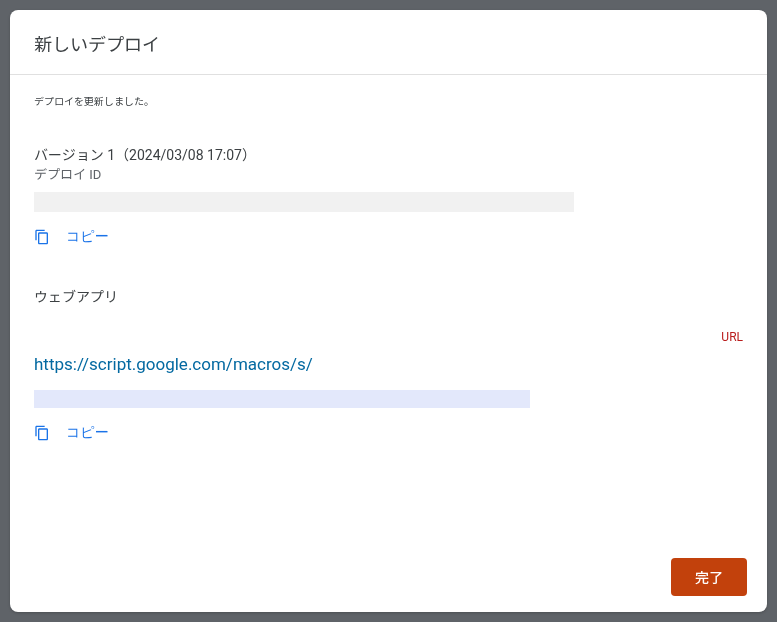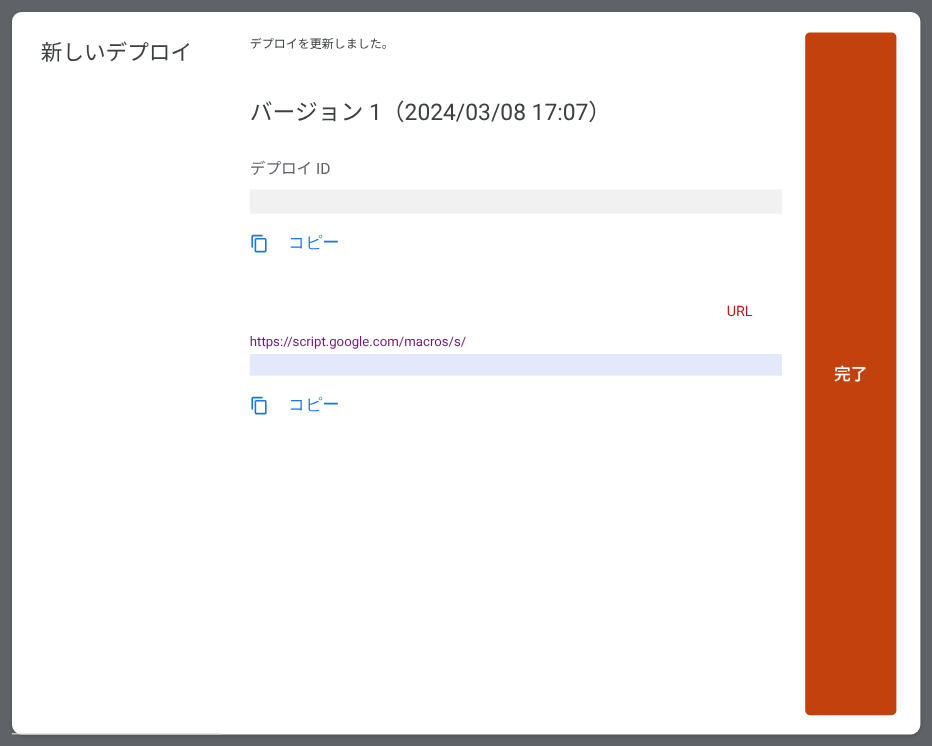--- a/index.html
+++ b/index.html
@@ -17,21 +17,21 @@
     }
     .dialog {
       position: absolute;
       top: 10px;
       left: 10px;
       right: 10px;
       bottom: 10px;
       background: #fff;
       border-radius: 8px;
       display: flex;
-      flex-direction: row;
+      flex-direction: column;
       box-shadow: 0 1px 3px rgba(0,0,0,0.2);
     }
     .dialog-header {
       padding: 20px 24px 18px 24px;
       border-bottom: 1px solid #e0e0e0;
     }
     .dialog-title {
       font-size: 18px;
       font-weight: 400;
       color: #3c4043;
@@ -42,23 +42,22 @@
       overflow-y: auto;
       font-size: 14px;
       color: #3c4043;
     }
     .status-text {
       font-size: 10px;
       color: #3c4043;
       margin-bottom: 36px;
     }
     .version-text {
-      font-size: 19px;
+      font-size: 14px;
       color: #3c4043;
-      margin-bottom: 24px;
     }
     .label {
       font-size: 13px;
       color: #5f6368;
       margin-bottom: 9px;
       display: block;
     }
     .redacted-box {
       background: #f1f1f1;
       height: 20px;
@@ -88,24 +87,24 @@
       color: #3c4043;
       margin-bottom: 24px;
     }
     .url-label {
       font-size: 12px;
       color: #b91c1c;
       margin-bottom: 10px;
       text-align: right;
     }
     .url-text {
-      color: #701a75;
-      font-size: 11px;
+      color: #0369a1;
+      font-size: 17px;
       display: inline-block;
-      margin-bottom: 4px;
+      margin-bottom: 16px;
     }
     .url-redacted {
       display: inline-block;
       background: #e3e8fb;
       height: 18px;
       width: 496px;
       vertical-align: middle;
       margin-bottom: 4px;
     }
     .url-row {
@@ -142,20 +141,21 @@
 
     <div class="label">デプロイ ID</div>
     <div class="redacted-box"></div>
     <button class="copy-button">
       <svg class="copy-icon" viewBox="0 0 24 24">
         <path d="M16 1H4c-1.1 0-2 .9-2 2v14h2V3h12V1zm3 4H8c-1.1 0-2 .9-2 2v14c0 1.1.9 2 2 2h11c1.1 0 2-.9 2-2V7c0-1.1-.9-2-2-2zm0 16H8V7h11v14z"></path>
       </svg>
       <span>コピー</span>
     </button>
 
+    <div class="section-title">ウェブアプリ</div>
     <div class="url-label">URL</div>
     <div class="url-row">
       <span class="url-text">https://script.google.com/macros/s/</span><span class="url-redacted"></span>
     </div>
     <button class="copy-button" style="margin-bottom:0">
       <svg class="copy-icon" viewBox="0 0 24 24">
         <path d="M16 1H4c-1.1 0-2 .9-2 2v14h2V3h12V1zm3 4H8c-1.1 0-2 .9-2 2v14c0 1.1.9 2 2 2h11c1.1 0 2-.9 2-2V7c0-1.1-.9-2-2-2zm0 16H8V7h11v14z"></path>
       </svg>
       <span>コピー</span>
     </button>

